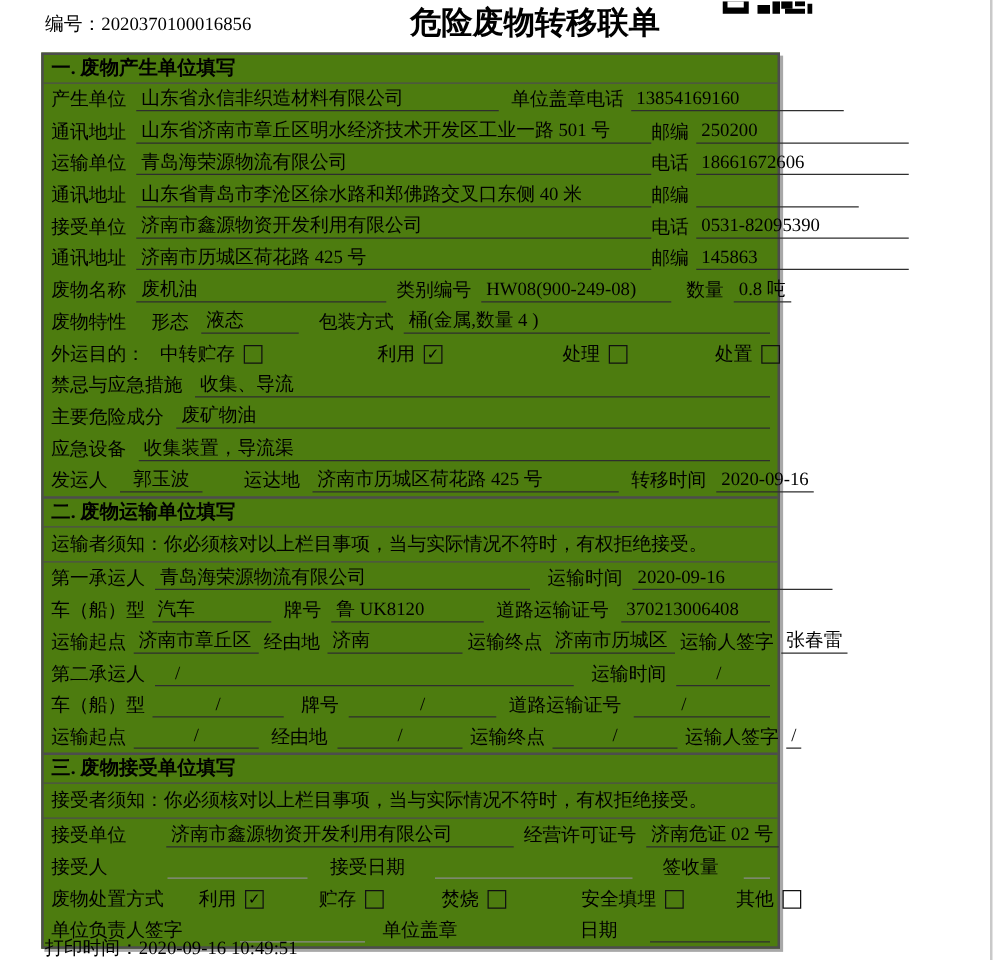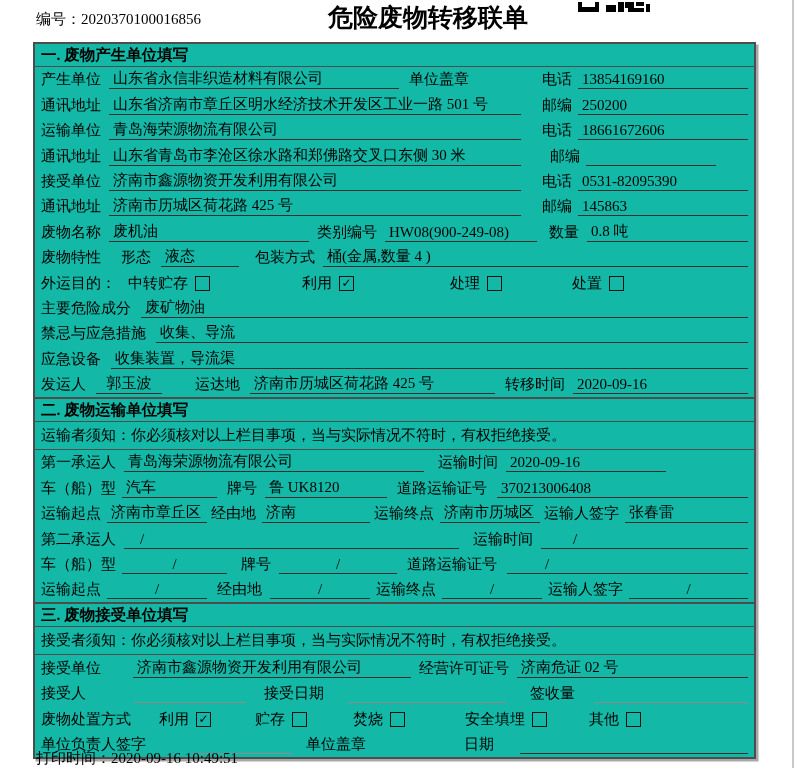--- a/index.html
+++ b/index.html
@@ -5,21 +5,21 @@
   html,body{margin:0;padding:0;}
   body{
     width:796px;height:768px;background:#ffffff;position:relative;overflow:hidden;
     font-family:"Liberation Serif","DejaVu Serif",serif;color:#000;font-size:15px;
   }
   .right-edge{position:absolute;right:2px;top:0;width:2px;height:768px;background:#c9c9c9;}
   .doc-number{position:absolute;left:36px;top:10px;font-size:15px;white-space:pre;text-align:center;}
   .page-title{position:absolute;left:328px;top:1px;font-size:25px;font-weight:bold;white-space:pre;}
   .qr{position:absolute;left:578px;top:0;}
   .form-table{
-    position:absolute;left:33px;top:42px;width:723px;background:#14b8a6;
+    position:absolute;left:33px;top:42px;width:591px;background:#4d7c0f;
     border:2px solid #4d4d4d;box-shadow:2.5px 2.5px 0 #a8a8a8;box-sizing:border-box;
   }
   .sec-h{height:22px;line-height:22px;font-weight:bold;padding-left:6px;
          border-bottom:1.5px solid #4d4d4d;font-size:15.5px;white-space:pre;}
   .sec-h.mid{border-top:2px solid #4d4d4d;}
   .notice{height:27px;display:flex;align-items:center;padding-left:6px;
           border-bottom:1.5px solid #4d4d4d;white-space:pre;}
   .row{display:flex;align-items:flex-end;height:25.4px;padding:0 6px 3px 6px;
        box-sizing:border-box;white-space:pre;}
   .lbl{flex:none;}
@@ -74,21 +74,21 @@
 
   <div class="row">
     <span class="lbl">运输单位</span>
     <span class="val" style="width:412px;margin-left:8px">青岛海荣源物流有限公司</span>
     <span class="lbl" style="margin-left:auto">电话</span>
     <span class="val" style="width:170px;margin-left:6px">18661672606</span>
   </div>
 
   <div class="row">
     <span class="lbl">通讯地址</span>
-    <span class="val" style="width:412px;margin-left:8px">山东省青岛市李沧区徐水路和郑佛路交叉口东侧 30 米</span>
+    <span class="val" style="width:412px;margin-left:8px">山东省青岛市李沧区徐水路和郑佛路交叉口东侧 40 米</span>
     <span class="lbl" style="margin-left:auto">邮编</span>
     <span class="val" style="width:130px;margin-left:6px;margin-right:32px"></span>
   </div>
 
   <div class="row">
     <span class="lbl">接受单位</span>
     <span class="val" style="width:412px;margin-left:8px">济南市鑫源物资开发利用有限公司</span>
     <span class="lbl" style="margin-left:auto">电话</span>
     <span class="val" style="width:170px;margin-left:6px">0531-82095390</span>
   </div>
@@ -123,27 +123,27 @@
     <span class="box"></span>
     <span class="lbl" style="margin-left:92px">利用</span>
     <span class="box">✓</span>
     <span class="lbl" style="margin-left:96px">处理</span>
     <span class="box"></span>
     <span class="lbl" style="margin-left:70px">处置</span>
     <span class="box"></span>
   </div>
 
   <div class="row">
+    <span class="lbl">禁忌与应急措施</span>
+    <span class="val grow" style="margin-left:10px">收集、导流</span>
+  </div>
+
+  <div class="row">
     <span class="lbl">主要危险成分</span>
     <span class="val grow" style="margin-left:10px">废矿物油</span>
-  </div>
-
-  <div class="row">
-    <span class="lbl">禁忌与应急措施</span>
-    <span class="val grow" style="margin-left:10px">收集、导流</span>
   </div>
 
   <div class="row">
     <span class="lbl">应急设备</span>
     <span class="val grow" style="margin-left:10px">收集装置，导流渠</span>
   </div>
 
   <div class="row">
     <span class="lbl">发运人</span>
     <span class="val ctr" style="width:66px;margin-left:10px">郭玉波</span>

